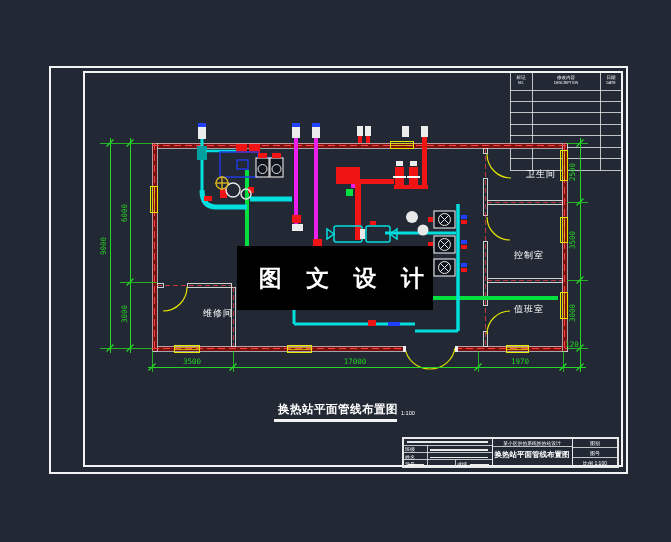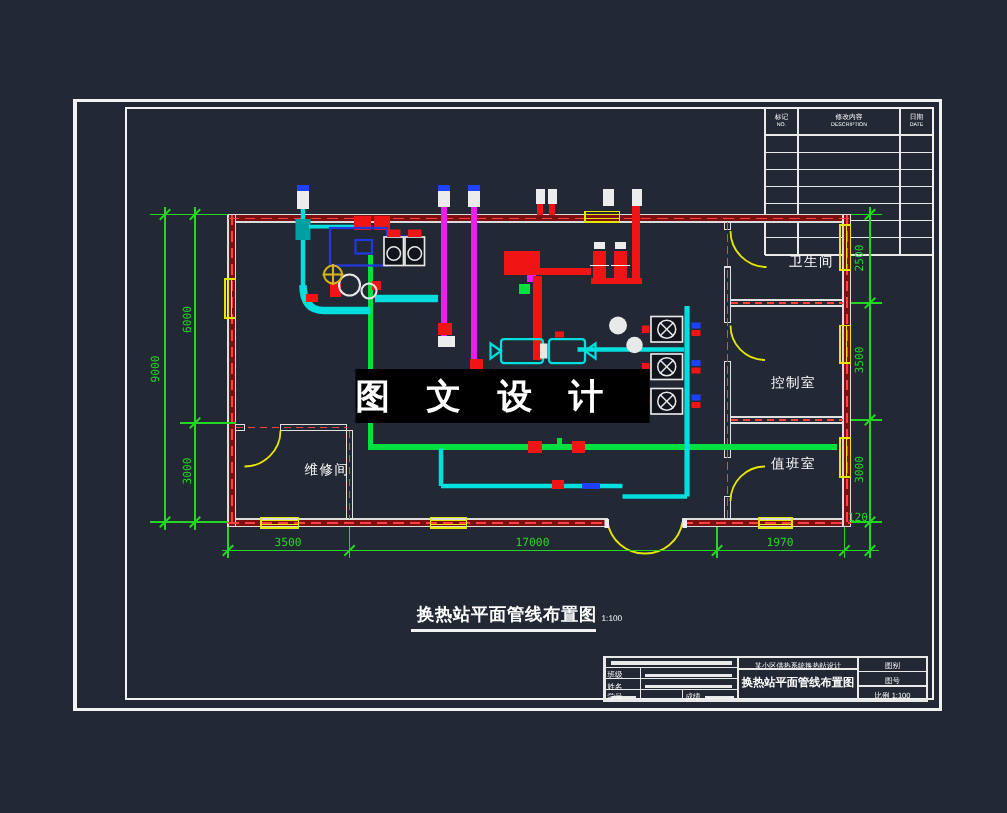--- a/index.html
+++ b/index.html
@@ -8,22 +8,22 @@
   .abs{position:absolute;}
   .main-title{left:13px;top:24px;font-size:25px;font-weight:bold;color:#f2e50c;
               letter-spacing:2px;text-shadow:1px 1px 0 #5a5200;}
   svg.gfx{position:absolute;left:0;top:0;}
   .rev-cell{font-size:4.5px;text-align:center;color:#fff;line-height:1.25;}
   .rev-cell .en{font-size:3.5px;display:block;}
   .room-label{font-size:9px;color:#fff;letter-spacing:1px;white-space:nowrap;}
   .dim{font-size:7.5px;color:#25d625;text-align:center;white-space:nowrap;
        font-family:"DejaVu Sans Mono",monospace;}
   .dim.rot{width:40px;height:10px;transform:rotate(-90deg);}
-  .watermark{left:237px;top:246px;width:196px;height:36px;background:#000;
-             display:flex;align-items:center;justify-content:flex-start;z-index:3;}
+  .watermark{left:237px;top:246px;width:196px;height:64px;background:#000;
+             display:flex;align-items:center;justify-content:flex-end;z-index:3;}
   .watermark span{color:#fff;font-size:23px;font-weight:bold;letter-spacing:9px;white-space:nowrap;}
   .caption{left:278px;top:402px;display:flex;align-items:flex-end;gap:3px;z-index:4;}
   .caption .cap-t{font-size:11.5px;font-weight:bold;color:#fff;white-space:nowrap;letter-spacing:0.5px;}
   .caption .cap-s{font-size:5.5px;color:#fff;padding-bottom:1px;}
   .tb-text{font-size:5px;color:#fff;white-space:nowrap;}
   .tb-proj{left:493px;top:439.5px;width:78px;text-align:center;font-size:4.8px;}
   .tb-draw{left:493px;top:450px;width:78px;text-align:center;font-size:7.5px;font-weight:bold;}
   .z4{z-index:4;}
 </style>
 </head>

